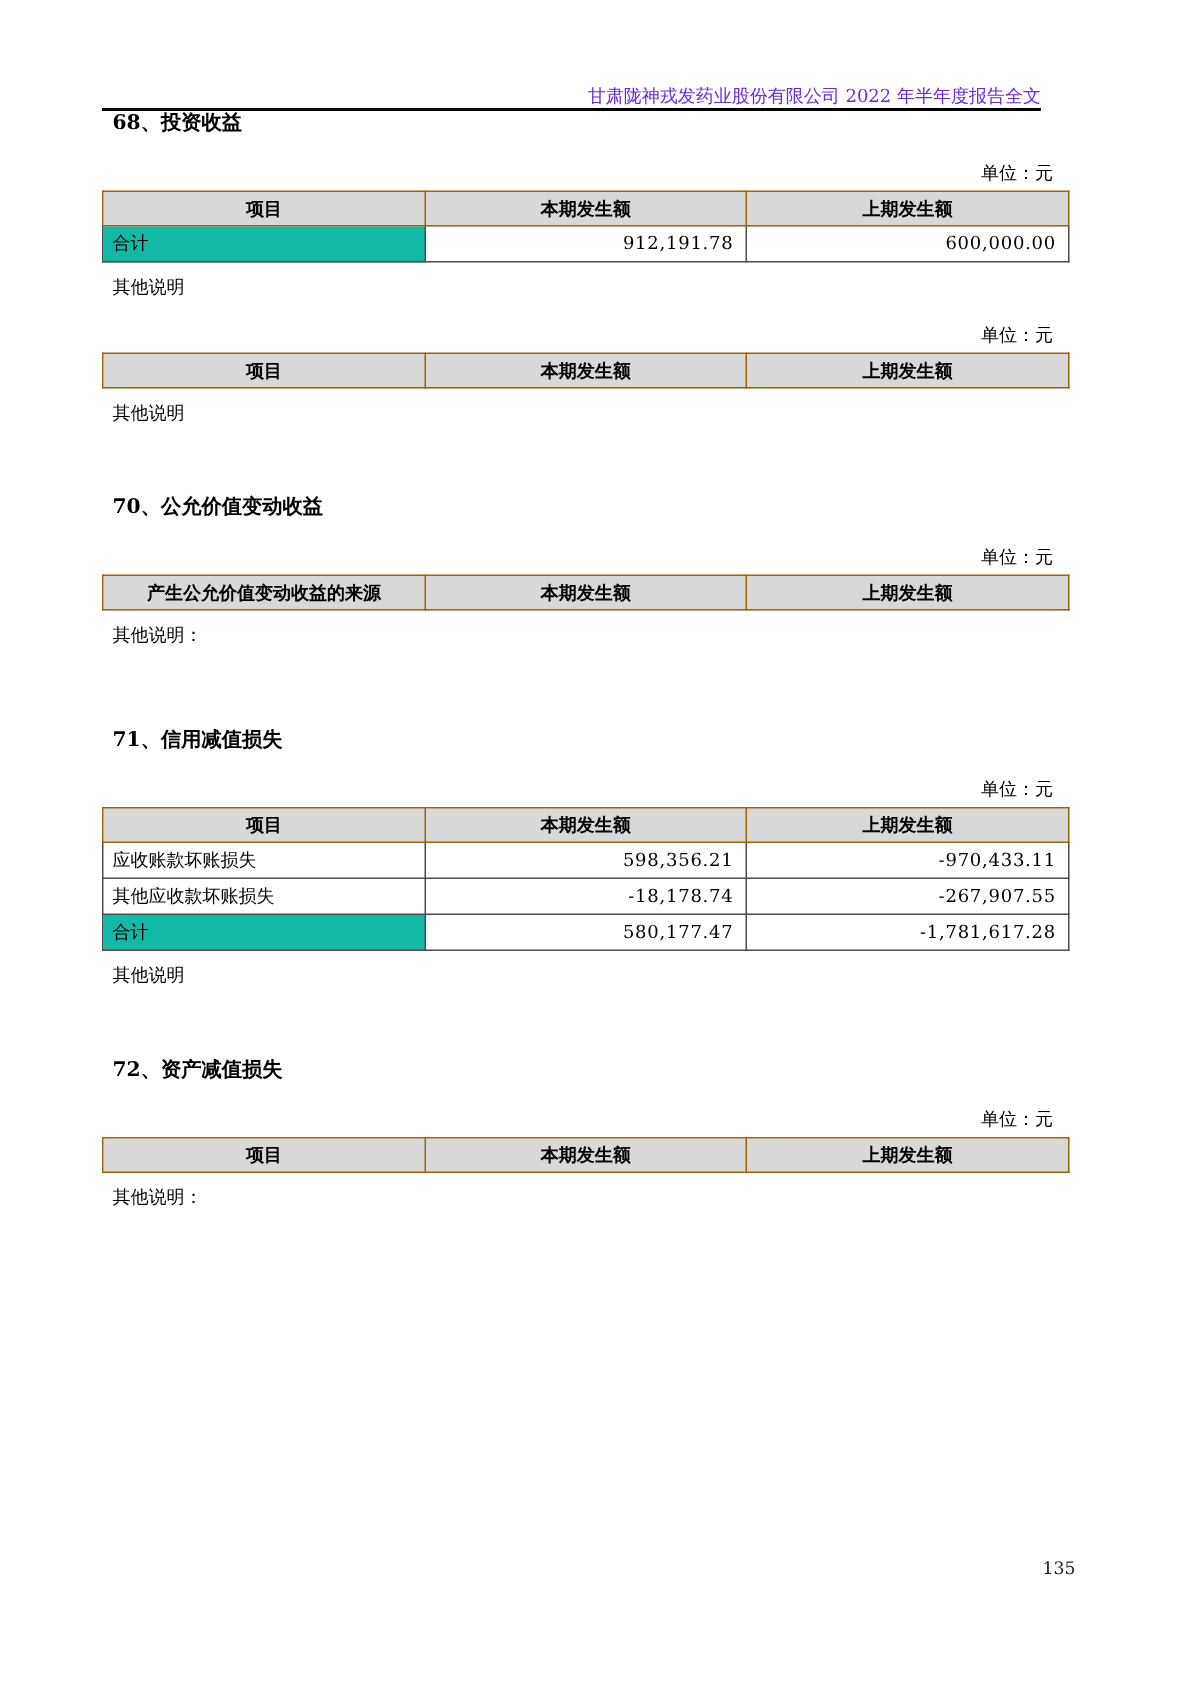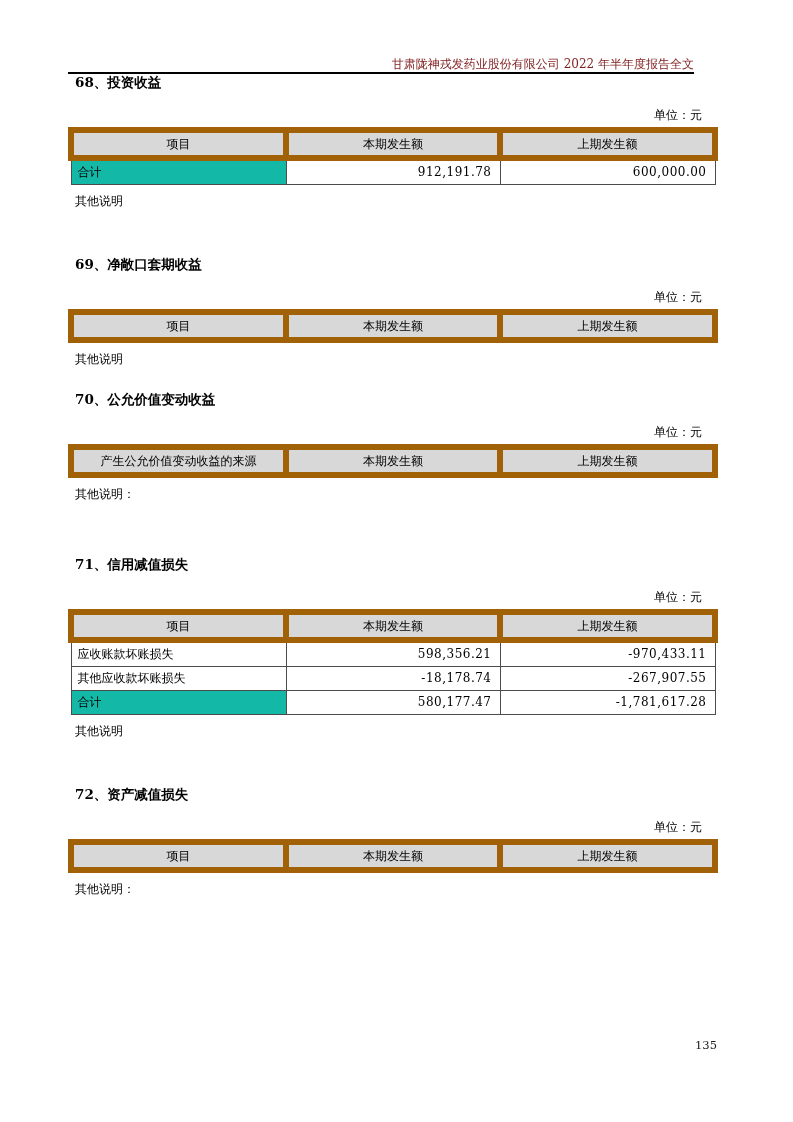--- a/index.html
+++ b/index.html
@@ -3,42 +3,42 @@
 <meta charset="utf-8">
 <style>
   html,body{margin:0;padding:0;}
   body{
     width:793px;height:1122px;background:#ffffff;position:relative;
     font-family:"DejaVu Serif","Liberation Serif",serif;color:#000;
     -webkit-font-smoothing:antialiased;
   }
   .content{position:absolute;left:68px;top:0;width:644px;padding-top:57px;}
   .header-title{
-    font-size:12px;line-height:14px;text-align:right;padding-right:18px;color:#7f1d1d;
+    font-size:12px;line-height:14px;text-align:right;padding-right:18px;color:#6d28d9;
   }
   .rule{border-bottom:2px solid #000;margin-right:18px;margin-top:1px;}
   .sec-title{
     font-size:13.5px;font-weight:bold;line-height:16px;margin:0;padding-left:7px;
   }
   .mt-first{}
   .mt-69{margin-top:48px;}
-  .mt-70{margin-top:25px;}
+  .mt-70{margin-top:48px;}
   .mt-71{margin-top:55px;}
   .mt-72{margin-top:48px;}
   .unit{
     font-size:12px;line-height:14px;text-align:right;padding-right:10px;margin-top:18px;
   }
   table{
     width:644px;border-collapse:collapse;table-layout:fixed;
     font-size:12px;margin-top:5px;
   }
   col.c1{width:215px;} col.c2{width:214px;} col.c3{width:215px;}
   th{
-    background:#d8d8d8;font-weight:normal;height:20px;
-    border:6px solid #a16207;text-align:center;padding:1px 4px;
+    background:#d8d8d8;font-weight:bold;height:20px;
+    border:1px solid #a16207;text-align:center;padding:1px 4px;
   }
   td{
     height:19px;border:1px solid #4c4c4c;vertical-align:middle;
     padding:2px 8px 2px 6px;line-height:17px;
   }
   td.num{text-align:right;letter-spacing:0.5px;}
   tr.total td.item{background:#14b8a6;}
   .note{font-size:12px;line-height:14px;margin-top:9px;padding-left:7px;}
   .page-number{
     position:absolute;top:1038px;right:76px;font-size:11.5px;color:#1a1a1a;
@@ -70,21 +70,20 @@
     <tbody>
       <tr class="total">
         <td class="item">合计</td>
         <td class="num">912,191.78</td>
         <td class="num">600,000.00</td>
       </tr>
     </tbody>
   </table>
   <div class="note">其他说明</div>
 
-  <h2 class="sec-title mt-69">69、净敞口套期收益</h2>
   <div class="unit">单位：元</div>
   <table>
     <colgroup>
         <col class="c1">
         <col class="c2">
         <col class="c3">
       </colgroup>
     <thead>
       <tr>
         <th>项目</th>

